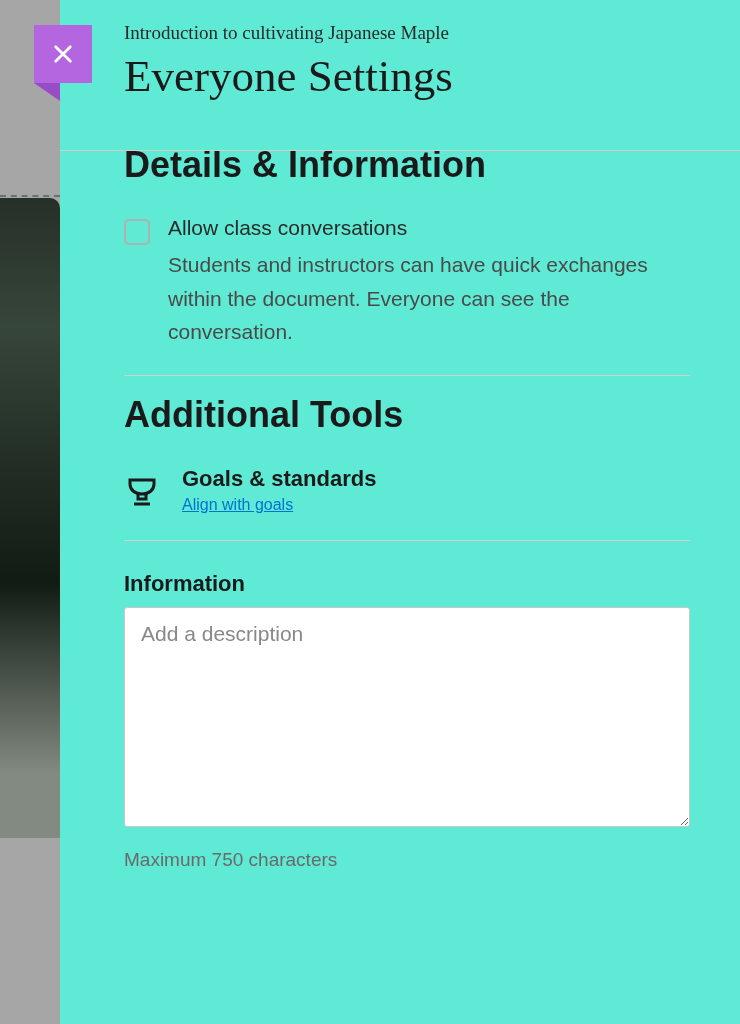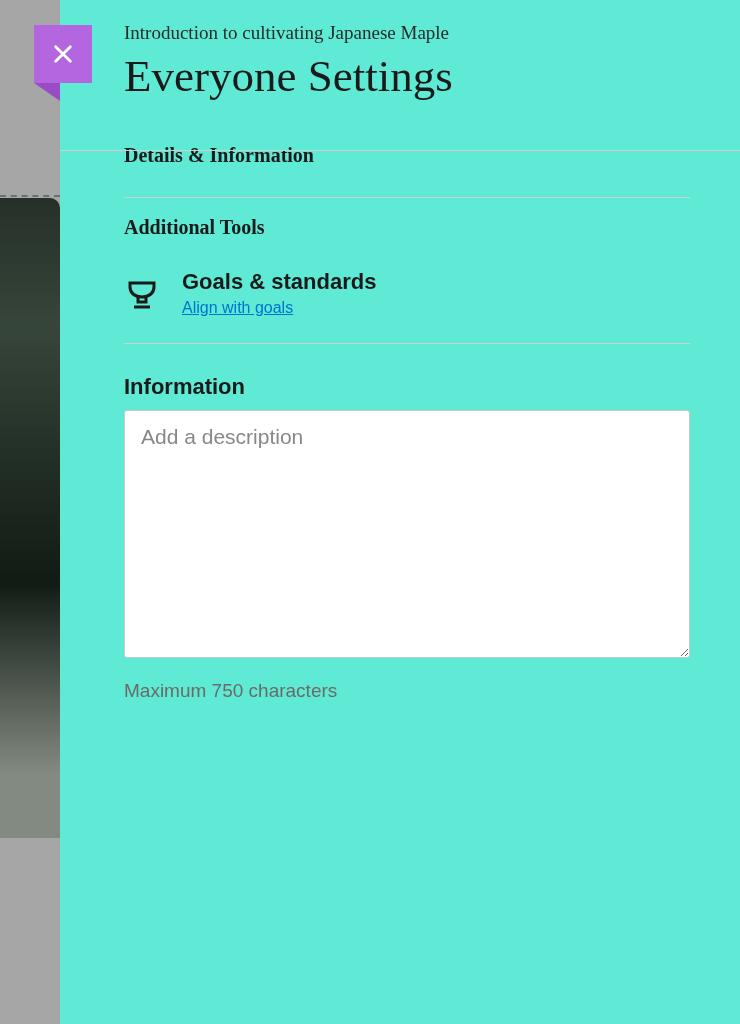--- a/index.html
+++ b/index.html
@@ -88,26 +88,25 @@
       margin-bottom: 6px;
     }
     .page-title {
       font-family: Georgia, "Times New Roman", serif;
       font-size: 45px;
       font-weight: 400;
       color: #1a1a1a;
       margin-bottom: 38px;
     }
     .section-heading {
-      font-size: 20px;
+      font-size: 36px;
       font-weight: 700;
       color: #1a1a1a;
       margin-top: 42px;
       margin-bottom: 30px;
-      font-family: Liberation Serif, serif;
     }
     .checkbox-row {
       display: flex;
       align-items: flex-start;
       gap: 18px;
       margin-bottom: 22px;
     }
     .checkbox {
       width: 26px;
       height: 26px;
@@ -155,21 +154,21 @@
     }
     .field-label {
       font-size: 22px;
       font-weight: 700;
       color: #1a1a1a;
       margin-top: 30px;
       margin-bottom: 10px;
     }
     .textarea {
       width: 100%;
-      height: 248px;
+      height: 220px;
       border: 1px solid #c8c8c8;
       border-radius: 3px;
       padding: 14px 16px;
       font-size: 21px;
       font-family: inherit;
       color: #2a2a2a;
       resize: both;
     }
     .textarea::placeholder { color: #888; }
     .helper-text {
@@ -192,20 +191,27 @@
   </svg>
 </div>
 <div class="close-flag"></div>
 
 <div class="panel">
   <div class="breadcrumb">Introduction to cultivating Japanese Maple</div>
   <h1 class="page-title">Everyone Settings</h1>
 
   <h2 class="section-heading">Details &amp; Information</h2>
 
+  <div class="checkbox-row">
+    <div class="checkbox"></div>
+    <div class="checkbox-content">
+      <div class="checkbox-label">Allow class conversations</div>
+      <div class="checkbox-desc">Students and instructors can have quick exchanges within the document. Everyone can see the conversation.</div>
+    </div>
+  </div>
 
   <hr class="hr">
 
   <h2 class="section-heading" style="margin-top:18px;">Additional Tools</h2>
 
   <div class="tool-row">
     <div class="tool-icon">
       <svg width="36" height="36" viewBox="0 0 36 36">
         <path d="M6 6 h24 v4 c0 6 -5 10 -12 10 s-12 -4 -12 -10 z" fill="none" stroke="#1a1a1a" stroke-width="3"></path>
         <path d="M14 20 v5 h8 v-5" fill="none" stroke="#1a1a1a" stroke-width="3"></path>

